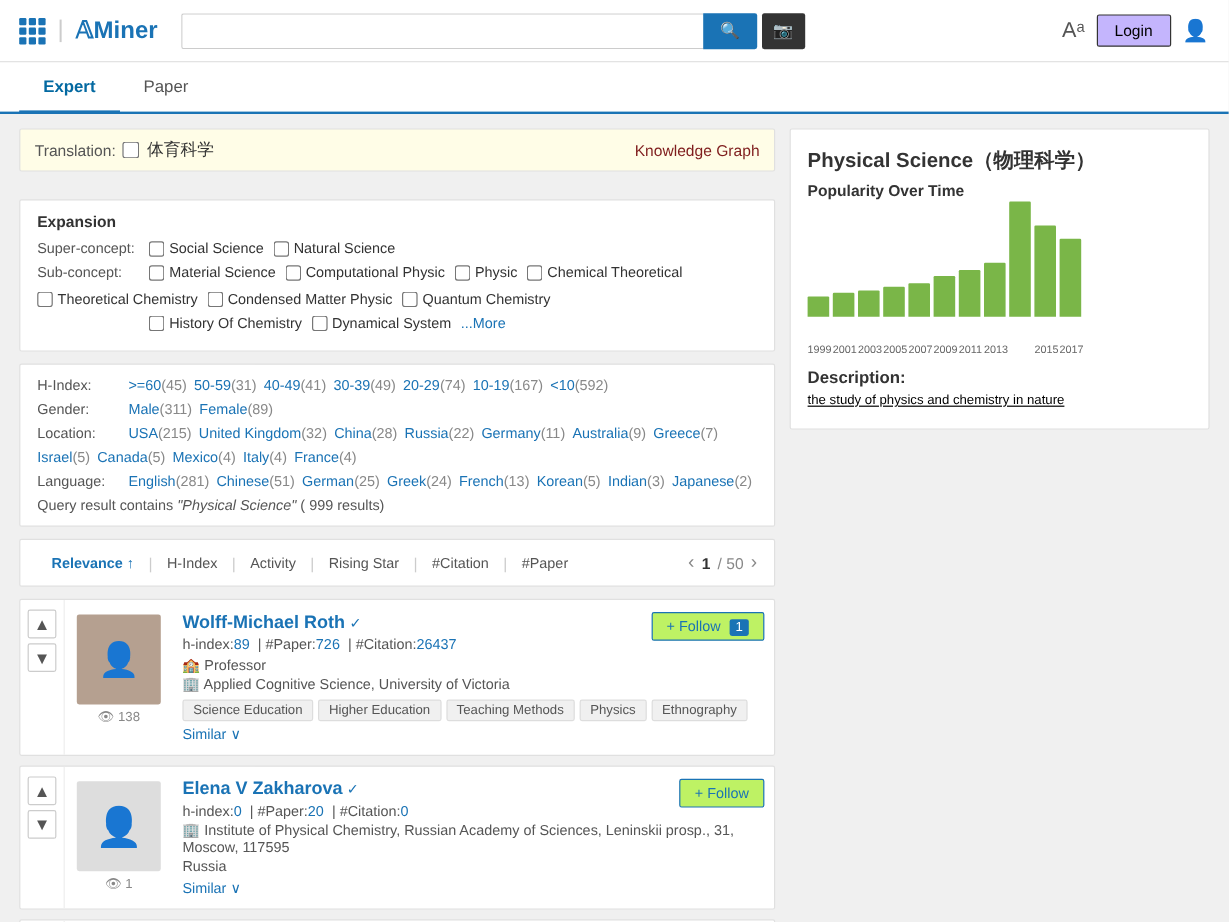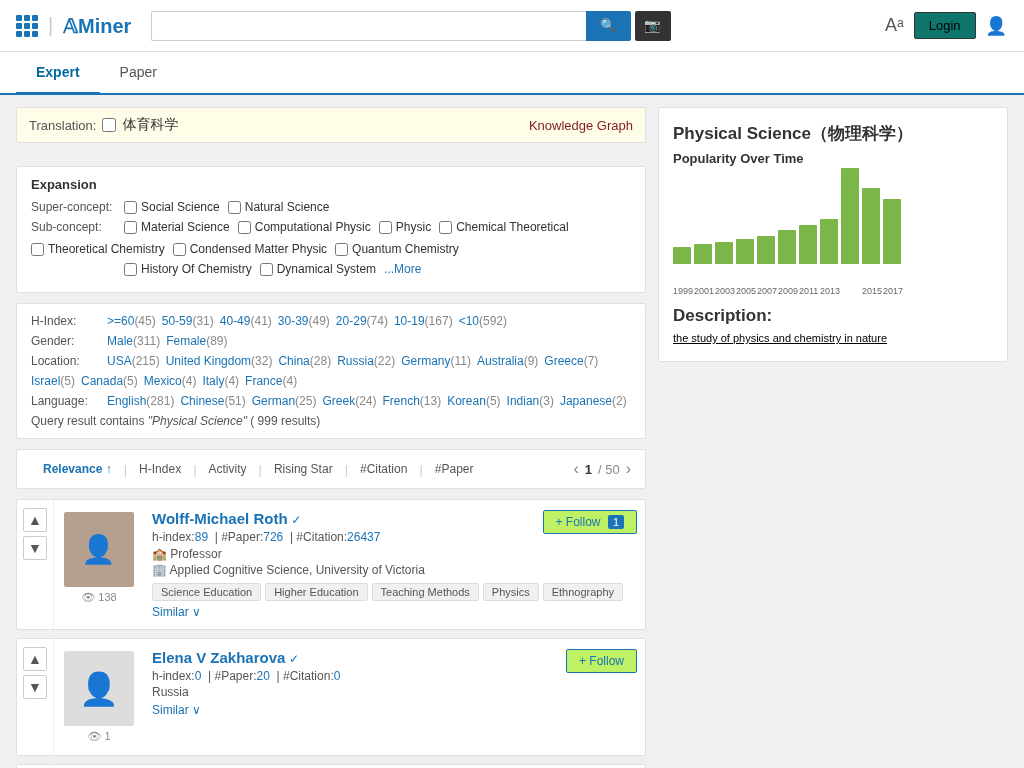--- a/index.html
+++ b/index.html
@@ -15,21 +15,21 @@
     .logo-grid { display: grid; grid-template-columns: 1fr 1fr 1fr; gap: 2px; width: 22px; height: 22px; }
     .logo-grid span { background: #1a73b5; display: block; border-radius: 1px; }
     .logo-text { font-size: 20px; font-weight: bold; color: #1a73b5; }
     .logo-sep { color: #ccc; font-size: 20px; margin: 0 4px; }
     .search-bar { display: flex; flex: 1; max-width: 520px; margin-left: 8px; }
     .search-input { flex: 1; border: 1px solid #ccc; border-right: none; padding: 6px 12px; font-size: 14px; border-radius: 2px 0 0 2px; outline: none; }
     .search-btn { background: #1a73b5; border: none; color: #fff; padding: 0 14px; cursor: pointer; border-radius: 0 2px 2px 0; }
     .search-btn2 { background: #333; border: none; color: #fff; padding: 0 10px; cursor: pointer; border-radius: 2px; margin-left: 4px; }
     .header-right { display: flex; align-items: center; gap: 10px; margin-left: auto; }
     .translate-icon { font-size: 18px; color: #555; cursor: pointer; }
-    .login-btn { border: 1px solid #333; background: #0f766e; padding: 5px 14px; cursor: pointer; font-size: 13px; border-radius: 2px; }
+    .login-btn { border: 1px solid #333; background: #c4b5fd; padding: 5px 14px; cursor: pointer; font-size: 13px; border-radius: 2px; }
     .user-icon { font-size: 18px; color: #555; cursor: pointer; }
 
     
     .tabs { background: #fff; display: flex; border-bottom: 2px solid #1a73b5; padding: 0 16px; }
     .tab { padding: 12px 20px; cursor: pointer; font-size: 14px; color: #555; border-bottom: 3px solid transparent; margin-bottom: -2px; }
     .tab.active { color: #0369a1; border-bottom-color: #1a73b5; font-weight: bold; }
 
     
     .main { padding: 12px 16px; display: flex; gap: 12px; }
     .left-col { flex: 1; min-width: 0; }
@@ -98,21 +98,21 @@
 
     
     .right-panel { width: 350px; flex-shrink: 0; }
     .knowledge-panel { background: #fff; border: 1px solid #e0e0e0; border-radius: 2px; padding: 14px; }
     .kp-title { font-size: 17px; font-weight: bold; margin-bottom: 6px; }
     .kp-subtitle { font-size: 13px; font-weight: bold; color: #333; margin-bottom: 8px; }
     .chart-container { position: relative; height: 110px; display: flex; align-items: flex-end; gap: 3px; padding-bottom: 20px; }
     .bar { background: #7ab648; width: 18px; flex-shrink: 0; border-radius: 1px 1px 0 0; }
     .chart-labels { display: flex; gap: 3px; font-size: 9px; color: #666; margin-top: 2px; }
     .chart-label { width: 18px; }
-    .kp-desc-title { font-size: 17px; font-weight: bold; margin: 10px 0 4px; }
+    .kp-desc-title { font-size: 14px; font-weight: bold; margin: 10px 0 4px; }
     .kp-desc { font-size: 11px; color: #000000; line-height: 1.5; text-decoration: underline; }
 
     .follow-count { background: #1a73b5; color: #fff; font-size: 11px; padding: 1px 5px; border-radius: 2px; margin-left: 4px; }
   </style>
 </head>
 <body>
 
 <div class="header">
   <div class="header-logo">
     <div class="logo-grid">
@@ -333,20 +333,21 @@
         <div>
           <span class="expert-name">Elena V Zakharova</span>
           <span class="verify-icon"> ✓</span>
           <button class="follow-btn">+ Follow</button>
         </div>
         <div class="stats-row">
           h-index:<a class="stats-link">0</a>
           &nbsp;|&nbsp;#Paper:<a class="stats-link">20</a>
           &nbsp;|&nbsp;#Citation:<a class="stats-link">0</a>
         </div>
+        <div class="institute-row">🏢 Institute of Physical Chemistry, Russian Academy of Sciences, Leninskii prosp., 31, Moscow, 117595</div>
         <div class="institute-row">Russia</div>
         <a class="similar-link">Similar ∨</a>
       </div>
     </div>
 
     <div class="result-item">
       <div class="vote-col">
         <button class="vote-btn">▲</button>
 
       </div>

